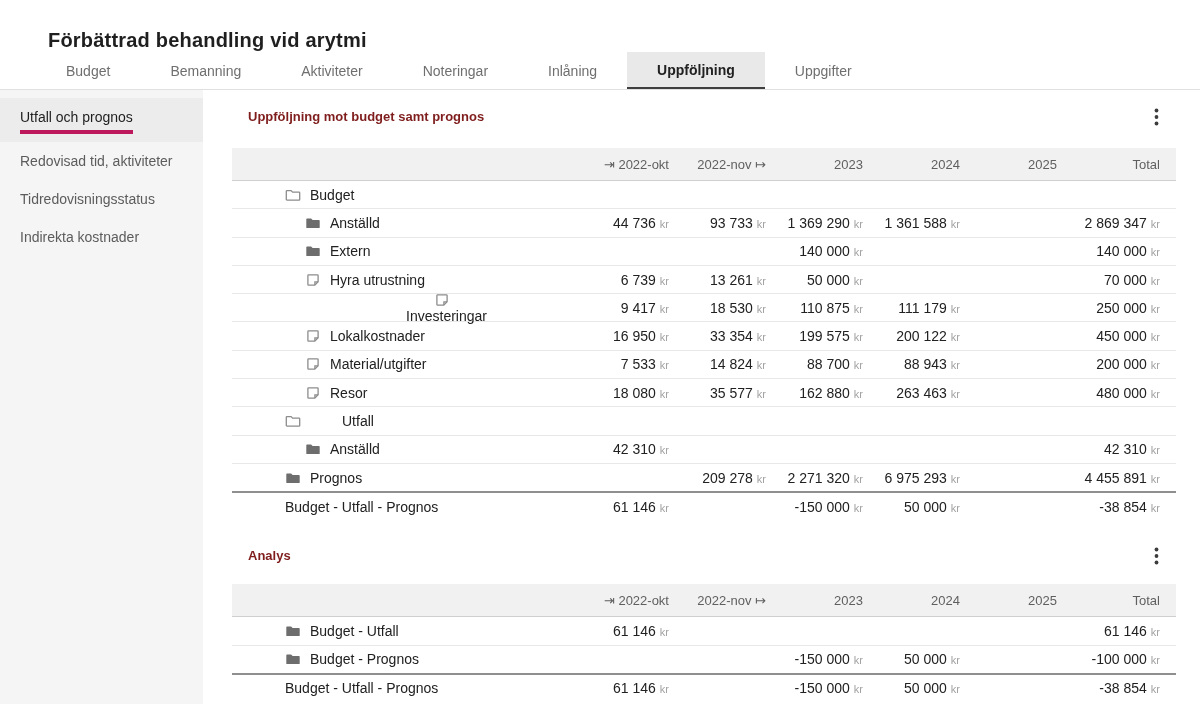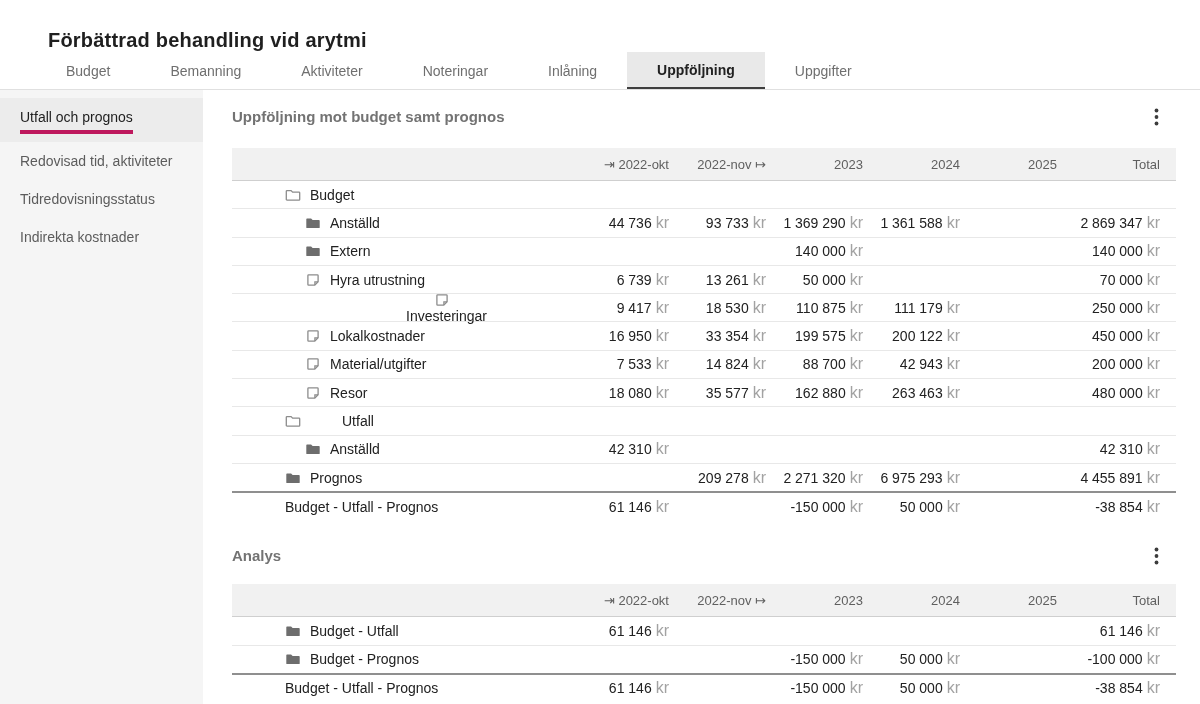--- a/index.html
+++ b/index.html
@@ -23,34 +23,34 @@
   .content { display: flex; height: 614px; }
   .sidebar { width: 203px; flex: 0 0 203px; background: #f5f5f5; padding-top: 8px; }
   .side-item { height: 38px; display: flex; align-items: center; padding: 0 12px 0 20px; font-size: 14px; color: #5c5c5c; cursor: pointer; white-space: nowrap; }
   .side-item.active { height: 44px; background: #ececec; color: #1e1e1e; }
   .side-item.active .side-label { border-bottom: 4px solid #be185d; padding: 3px 0 5px; }
   .main { flex: 1; padding: 0 24px 0 29px; background: #fff; overflow: hidden; }
 
   
   .section-head { display: flex; align-items: center; justify-content: space-between; height: 26px; margin: 14px 0 18px; }
   .report-section:nth-child(2) .section-head { margin: 23px 0 15px; }
-  .section-head h2 { margin: 0; font-size: 15px; line-height: 26px; font-weight: 700; color: #737373; }
+  .section-head h2 { margin: 16px; font-size: 13px; line-height: 26px; font-weight: 700; color: #7f1d1d; }
   .kebab { background: none; border: none; padding: 3px 7px; margin-right: 10px; cursor: pointer; line-height: 0; }
 
   
   .table { width: 944px; }
   .trow { display: grid; grid-template-columns: minmax(0,1fr) 97px 97px 97px 97px 97px 103px; align-items: center; height: 28.3px; border-bottom: 1px solid #e8e8e8; font-size: 14px; color: #212121; }
   .trow.thead { height: 33px; background: #f1f1f1; border-bottom: 1px solid #cfcfcf; color: #5f5f5f; font-size: 13px; }
   .trow.total { border-top: 2px solid #8f8f8f; margin-top: -1px; border-bottom: none; height: 29px; }
   .cell { overflow: hidden; white-space: nowrap; }
   .cell.num { text-align: right; padding-right: 16px; }
   .label-cell { display: flex; align-items: center; }
   .row-icon { display: inline-flex; width: 16px; height: 16px; margin-right: 9px; flex-shrink: 0; align-items: center; }
   .val {}
-  .unit { font-size: 16px; color: #a2a2a2; margin-left: 4px; }
+  .unit { font-size: 11px; color: #a2a2a2; margin-left: 4px; }
 </style>
 </head>
 <body>
 
 <div class="app">
   <div class="page-header">
     <h1>Förbättrad behandling vid arytmi</h1>
   </div>
 
   <div class="tab-bar">
@@ -206,21 +206,21 @@
                   <svg width="16" height="16" viewBox="0 0 16 16">
                     <path d="M3.6 2.9h8.8c.4 0 .7.3.7.7v6.2l-3.3 3.3H3.6c-.4 0-.7-.3-.7-.7V3.6c0-.4.3-.7.7-.7z" fill="none" stroke="#8c8c8c" stroke-width="1.3"></path>
                     <path d="M13 9.9H9.9V13" fill="none" stroke="#8c8c8c" stroke-width="1.3"></path>
                   </svg>
                 </span>
                 <span class="row-label">Material/utgifter</span>
               </div>
               <div class="cell num"><span class="val">7 533</span><span class="unit">kr</span></div>
               <div class="cell num"><span class="val">14 824</span><span class="unit">kr</span></div>
               <div class="cell num"><span class="val">88 700</span><span class="unit">kr</span></div>
-              <div class="cell num"><span class="val">42 943</span><span class="unit">kr</span></div>
+              <div class="cell num"><span class="val">88 943</span><span class="unit">kr</span></div>
               <div class="cell num"></div>
               <div class="cell num"><span class="val">200 000</span><span class="unit">kr</span></div>
             </div>
             <div class="trow">
               <div class="cell label-cell" style="padding-left: 73px;">
                 <span class="row-icon">
                   <svg width="16" height="16" viewBox="0 0 16 16">
                     <path d="M3.6 2.9h8.8c.4 0 .7.3.7.7v6.2l-3.3 3.3H3.6c-.4 0-.7-.3-.7-.7V3.6c0-.4.3-.7.7-.7z" fill="none" stroke="#8c8c8c" stroke-width="1.3"></path>
                     <path d="M13 9.9H9.9V13" fill="none" stroke="#8c8c8c" stroke-width="1.3"></path>
                   </svg>

